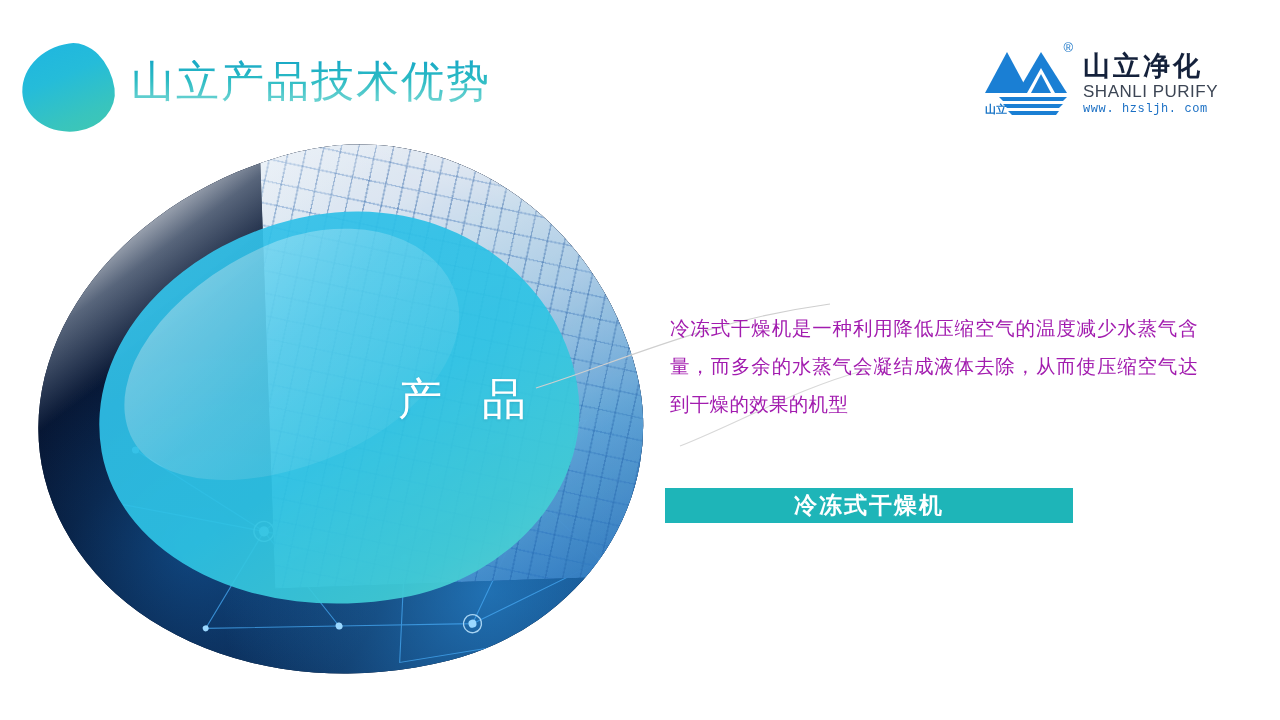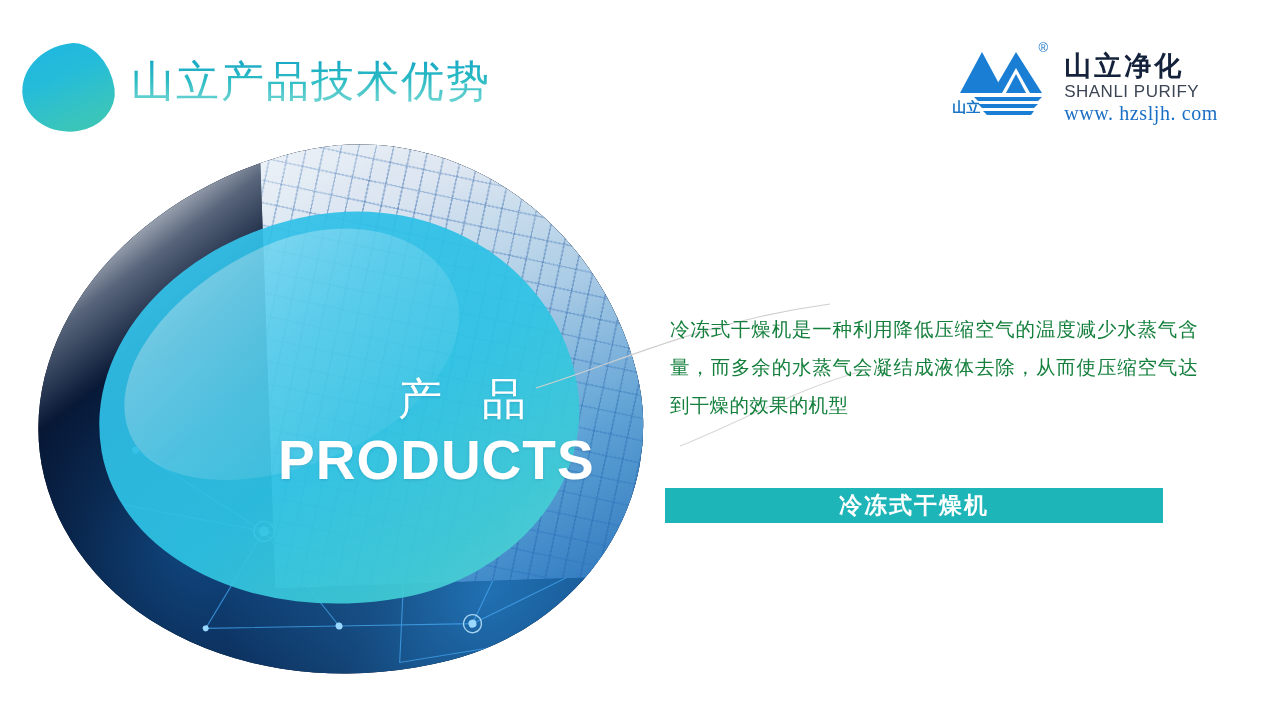--- a/index.html
+++ b/index.html
@@ -65,52 +65,52 @@
   .logo-mark svg { display: block; }
   .logo-reg {
     position: absolute;
     right: 0px;
     top: 2px;
     font-size: 13px;
     color: #1874C6;
   }
   .logo-mark-label {
     position: absolute;
-    left: 0px;
+    left: 8px;
     bottom: 1px;
-    font-size: 14px;
+    font-size: 11px;
     color: #1874C6;
     font-weight: bold;
     letter-spacing: 0px;
   }
   .logo-text {
-    margin-left: 16px;
+    margin-left: 10px;
     padding-top: 14px;
     line-height: 1;
   }
   .logo-cn {
     font-size: 27px;
     font-weight: bold;
     color: #14213B;
     letter-spacing: 3px;
     font-family: "DejaVu Sans", sans-serif;
   }
   .logo-en {
     margin-top: 4px;
     font-size: 17px;
     font-weight: normal;
     color: #3C4554;
     letter-spacing: 0.5px;
   }
   .logo-url {
     margin-top: 3px;
-    font-size: 20px;
+    font-size: 12px;
     color: #1A6FC4;
     letter-spacing: 0.6px;
-    font-family: Liberation Serif, serif;
+    font-family: Liberation Mono, monospace;
   }
 
   
   .hero {
     position: absolute;
     left: 38px;
     top: 150px;
     width: 600px;
     height: 530px;
   }
@@ -228,32 +228,32 @@
     height: 180px;
     pointer-events: none;
   }
 
   
   .desc {
     position: absolute;
     left: 670px;
     top: 310px;
     width: 528px;
-    font-family: Liberation Sans, sans-serif;
+    font-family: Liberation Serif, serif;
     font-size: 19.5px;
     line-height: 1.95;
-    color: #15803d;
+    color: #a21caf;
     letter-spacing: 0.3px;
     text-align: justify;
   }
   .banner {
     position: absolute;
     left: 665px;
     top: 488px;
-    width: 498px;
+    width: 408px;
     height: 35px;
     background: #1EB5B8;
     display: flex;
     align-items: center;
     justify-content: center;
   }
   .banner-text {
     color: #ffffff;
     font-size: 23px;
     font-weight: bold;
@@ -326,21 +326,20 @@
       </div>
       <div class="rim-fade"></div>
     </div>
 
     <div class="hero-inner">
       <div class="hero-crescent"></div>
     </div>
 
     <div class="hero-labels">
       <div class="hero-cn">产 品</div>
-      <div class="hero-en">PRODUCTS</div>
     </div>
   </div>
 
   <svg class="connector" viewBox="0 0 340 180" aria-hidden="true">
     <path d="M6 118 C 90 92, 170 52, 300 34" stroke="#CFCFCF" stroke-width="1.2" fill="none"></path>
     <path d="M150 176 C 215 150, 268 118, 336 100" stroke="#D8D8D8" stroke-width="1.1" fill="none"></path>
   </svg>
 
   <div class="desc">冷冻式干燥机是一种利用降低压缩空气的温度减少水蒸气含量，而多余的水蒸气会凝结成液体去除，从而使压缩空气达到干燥的效果的机型</div>
 

